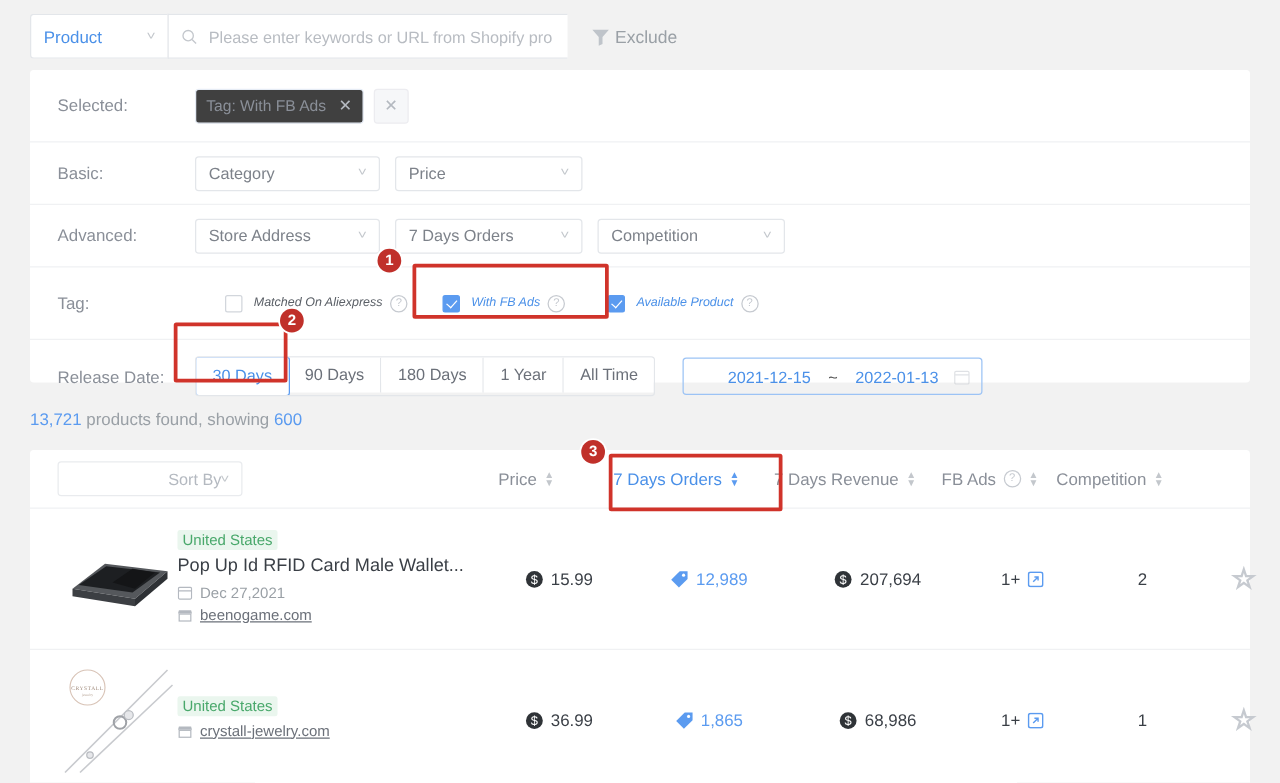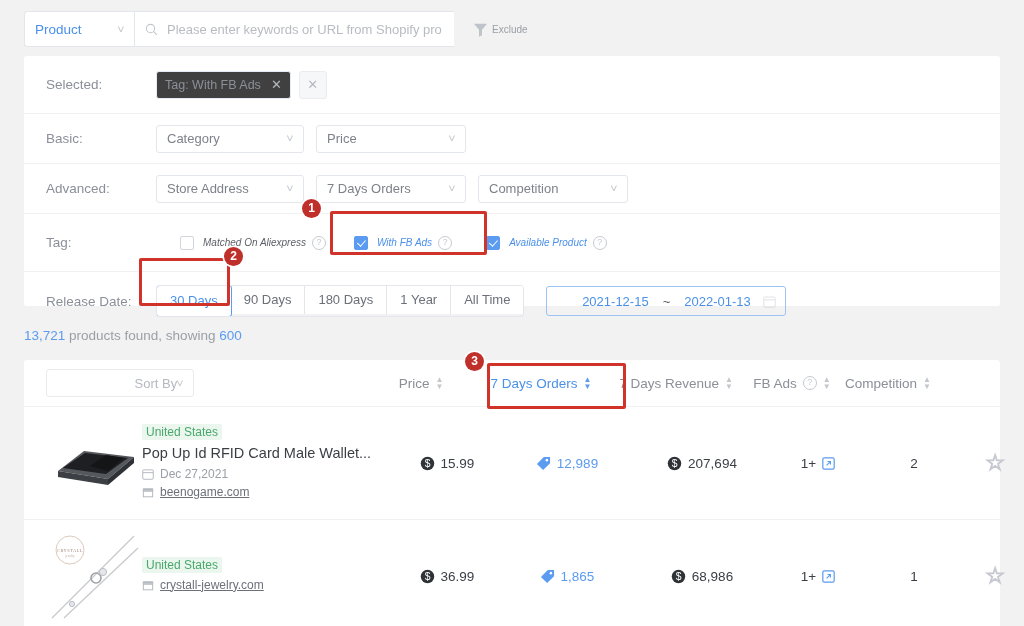--- a/index.html
+++ b/index.html
@@ -34,21 +34,21 @@
     border:none;outline:none;width:100%;font-family:"Liberation Sans",sans-serif;
     font-size:13px;color:#444;background:transparent;
   }
   .search-input-wrap input::placeholder{color:#b8bcc2;}
   .search-btn{
     width:72px;height:36px;background:#5b9bf0;color:#fff;border:none;
     border-radius:0 3px 3px 0;font-size:13.5px;cursor:pointer;
     font-family:"Liberation Sans",sans-serif;
   }
   .exclude{display:flex;align-items:center;margin-left:18px;cursor:pointer;}
-  .exclude .txt{color:#9aa0a6;font-size:10px;margin-left:3px;}
+  .exclude .txt{color:#9aa0a6;font-size:14px;margin-left:3px;}
 
   
   .panel{
     position:absolute;left:24px;top:56px;width:976px;height:250px;
     background:#fff;border-radius:3px;box-sizing:border-box;
   }
   .frow{
     display:flex;align-items:center;padding:0 22px;height:50px;
     border-bottom:1px solid #f0f1f3;box-sizing:border-box;
   }

